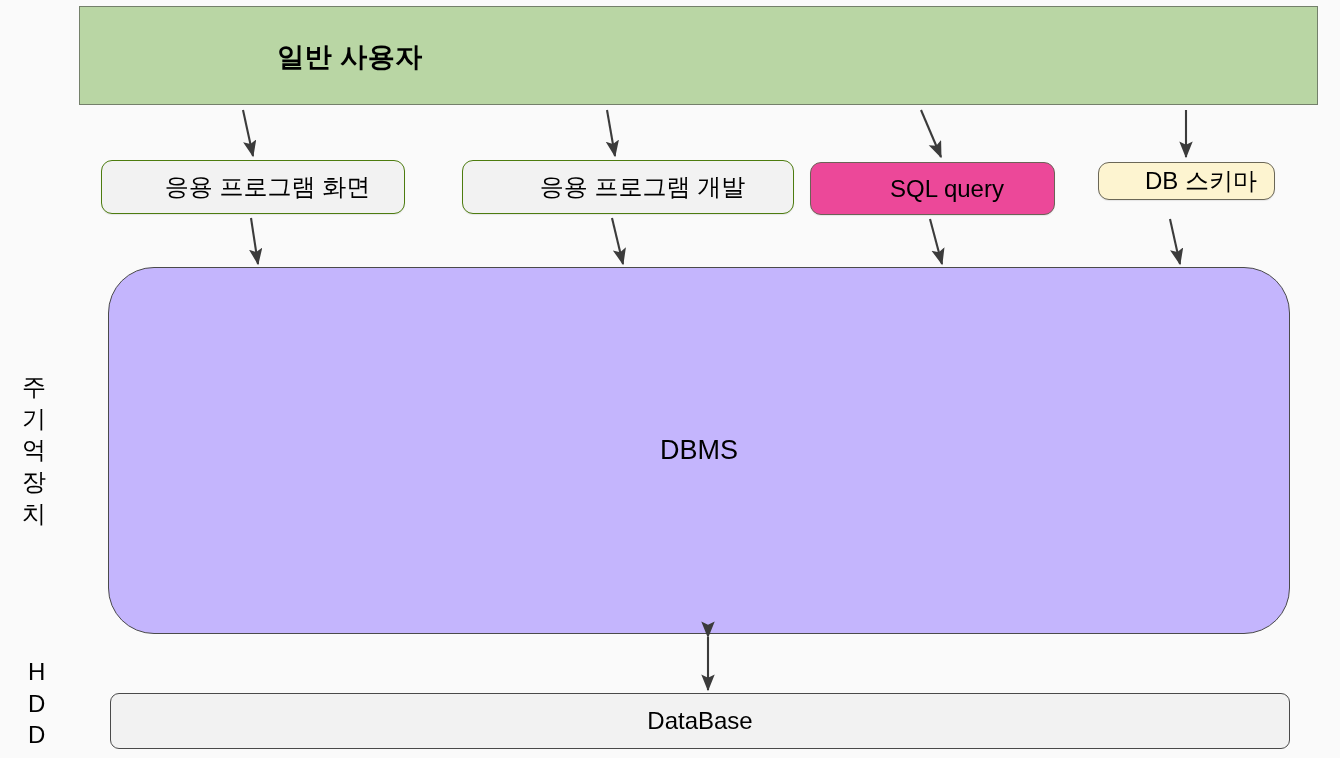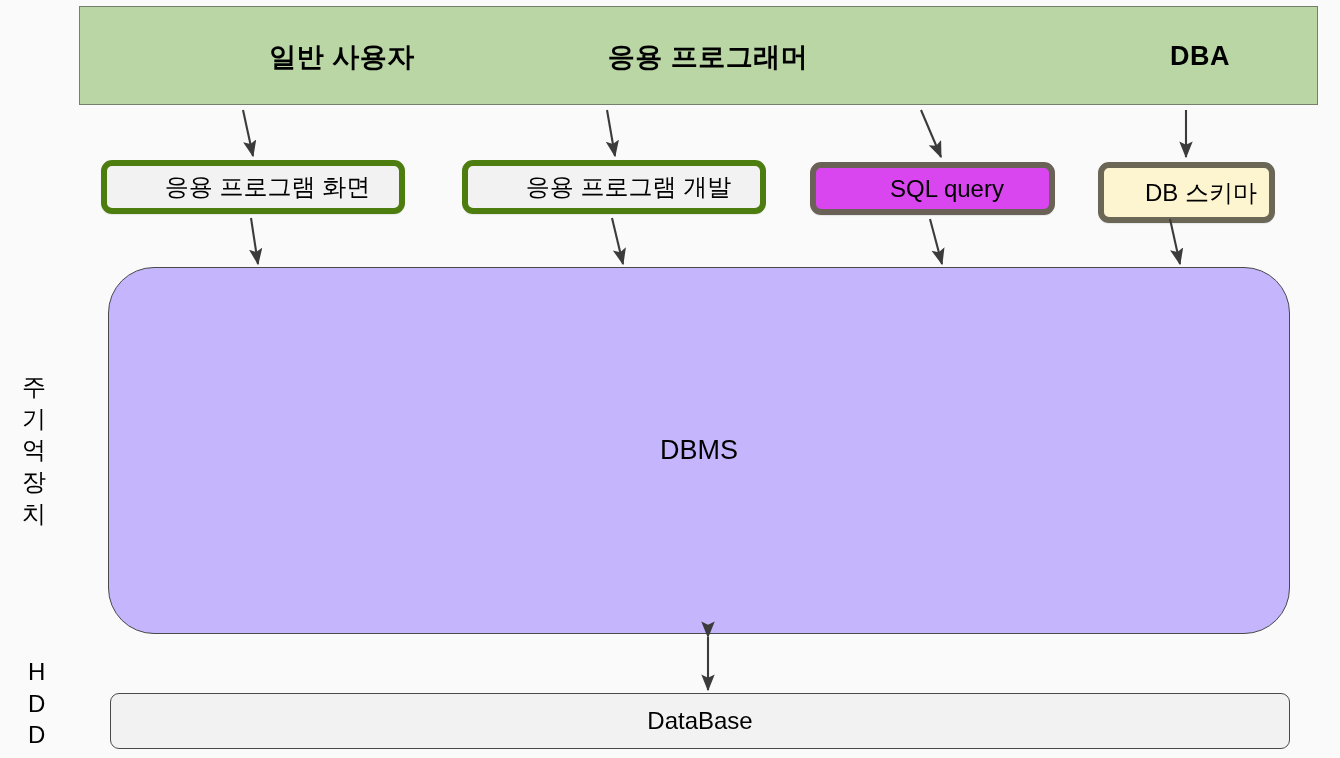--- a/index.html
+++ b/index.html
@@ -53,32 +53,32 @@
     font-size: 27px;
     font-weight: bold;
     letter-spacing: 0.5px;
     white-space: nowrap;
   }
 
   
   .iface-box {
     position: absolute;
     box-sizing: border-box;
-    border: 6px solid #4d7c0f;
+    border: 1px solid #4d7c0f;
     border-radius: 11px;
     display: flex;
     align-items: center;
     justify-content: center;
     font-size: 24px;
     white-space: nowrap;
     box-shadow: 0 1px 1px rgba(0,0,0,0.08);
     padding-left: 29px;
   }
   .iface-box.gray { background: #f2f2f2; }
-  .iface-box.peach { background: #d946ef; border-color: #6b6257; }
+  .iface-box.peach { background: #ec4899; border-color: #6b6257; }
   .iface-box.yellow { background: #fdf4d0; border-color: #6b6757; }
 
   
   .dbms-box {
     position: absolute;
     left: 108px;
     top: 267px;
     width: 1182px;
     height: 367px;
     box-sizing: border-box;
@@ -121,44 +121,38 @@
   .vlabel span { display: block; }
   #main-memory-label { left: 22px; top: 371px; }
   #hdd-label { left: 28px; top: 656px; }
 </style>
 </head>
 <body>
 
 <div id="canvas">
 
   <div class="actors-bar">
-    <div class="actor" style="left:8px;width:508px;">
+    <div class="actor" style="left:0px;width:508px;padding-left:16px;">
       <span>일반 사용자</span>
-    </div>
-    <div class="actor" style="left:413px;width:430px;">
-      <span>응용 프로그래머</span>
-    </div>
-    <div class="actor" style="left:1000px;width:240px;">
-      <span>DBA</span>
     </div>
   </div>
 
   <div class="iface-box gray" style="left:101px;top:160px;width:304px;height:54px;">
     <span>응용 프로그램 화면</span>
   </div>
 
-  <div class="iface-box gray" style="left:462px;top:160px;width:304px;height:54px;">
+  <div class="iface-box gray" style="left:462px;top:160px;width:332px;height:54px;">
     <span>응용 프로그램 개발</span>
   </div>
 
   <div class="iface-box peach" style="left:810px;top:162px;width:245px;height:53px;">
     <span>SQL query</span>
   </div>
 
-  <div class="iface-box yellow" style="left:1098px;top:162px;width:177px;height:61px;">
+  <div class="iface-box yellow" style="left:1098px;top:162px;width:177px;height:38px;">
     <span>DB 스키마</span>
   </div>
 
   <div class="dbms-box">
     <span>DBMS</span>
   </div>
 
   <div class="database-box">
     <span>DataBase</span>
   </div>

